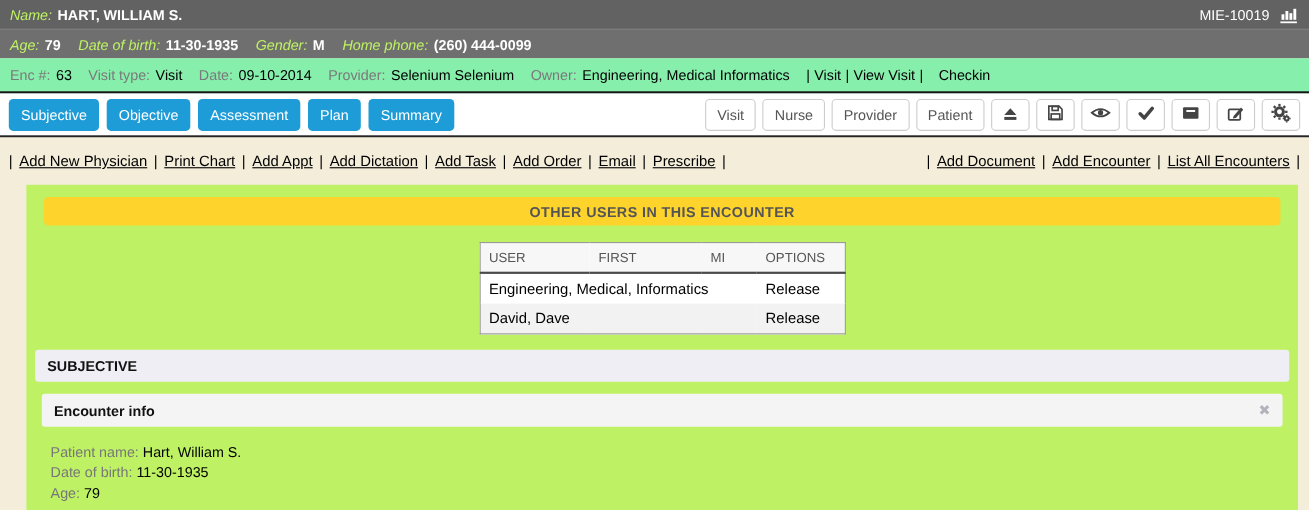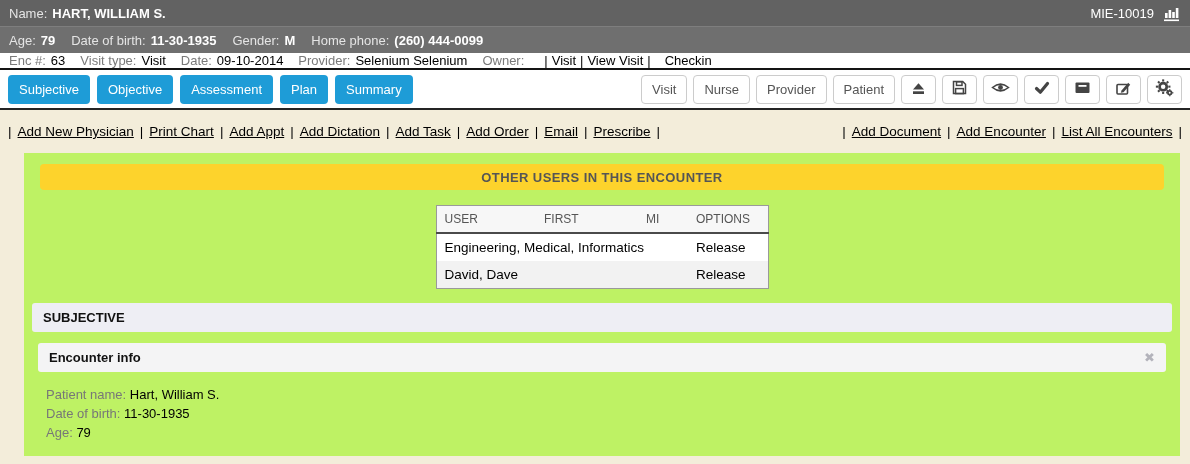--- a/index.html
+++ b/index.html
@@ -3,29 +3,29 @@
 <meta charset="utf-8">
 <style>
   * { box-sizing: border-box; margin: 0; padding: 0; }
   html,body { width:1190px; height:464px; overflow:hidden; }
   body { font-family:"Liberation Sans","DejaVu Sans",sans-serif; font-size:13px; background:#f3edda; }
 
   
   .bar1 { height:27px; background:#626262; border-bottom:1px solid #7e7e7e;
           display:flex; align-items:center; padding:0 9px; }
   .bar2 { height:26px; background:#6f6f6f; display:flex; align-items:center; padding:0 9px; }
-  .blabel { color:#e5e5e5; margin-right:5px; }
+  .blabel { color:#bef264; margin-right:5px;font-style:italic; }
   .bvalue { color:#ffffff; font-weight:bold; }
   .bitem  { display:flex; align-items:center; margin-right:16px; }
   .spacer { flex:1; }
   .chartid { color:#fff; margin-right:9px; }
   .wicon  { color:#fff; display:flex; align-items:center; }
 
   
-  .encbar { height:17px; background:#ffffff; border-bottom:2px solid #141414;
+  .encbar { height:32px; background:#86efac; border-bottom:2px solid #141414;
             display:flex; align-items:center; padding:0 9px; }
   .elabel { color:#7a7a7a; margin-right:5px; }
   .evalue { color:#000; }
   .eitem  { display:flex; align-items:center; margin-right:15px; }
   .elink  { color:#000; text-decoration:none; margin:0 4px; cursor:pointer; }
   .epipe  { color:#000; }
   .estatus{ color:#000; margin-left:14px; }
 
   
   .toolbar { height:40px; background:#fff; border-bottom:2px solid #242424;
@@ -119,20 +119,21 @@
   <span class="eitem">
     <span class="elabel">Date:</span>
     <span class="evalue">09-10-2014</span>
   </span>
   <span class="eitem">
     <span class="elabel">Provider:</span>
     <span class="evalue">Selenium Selenium</span>
   </span>
   <span class="eitem">
     <span class="elabel">Owner:</span>
+    <span class="evalue">Engineering, Medical Informatics</span>
   </span>
   <span class="epipe">|</span>
   <span class="elink">Visit</span>
   <span class="epipe">|</span>
   <span class="elink">View Visit</span>
   <span class="epipe">|</span>
   <span class="estatus">Checkin</span>
 </div>
 
 <div class="toolbar">

